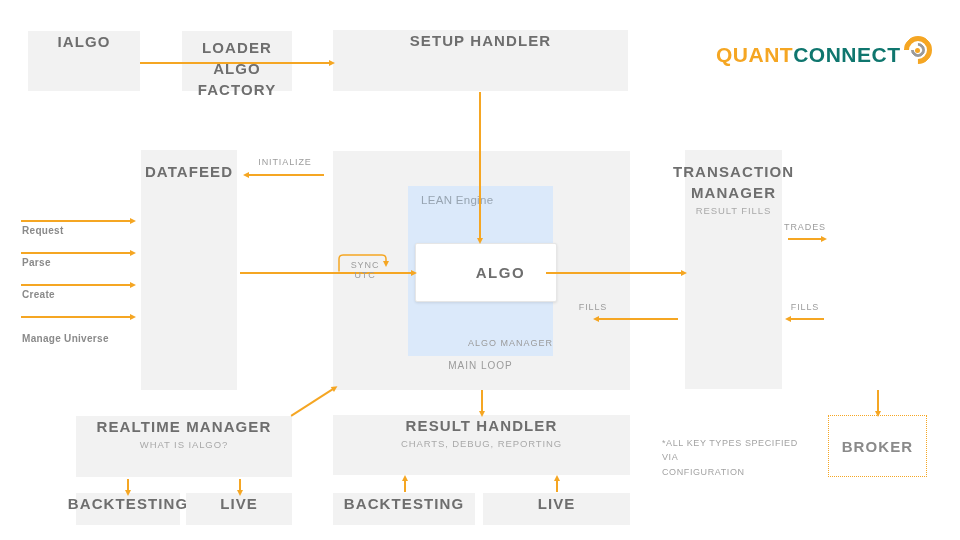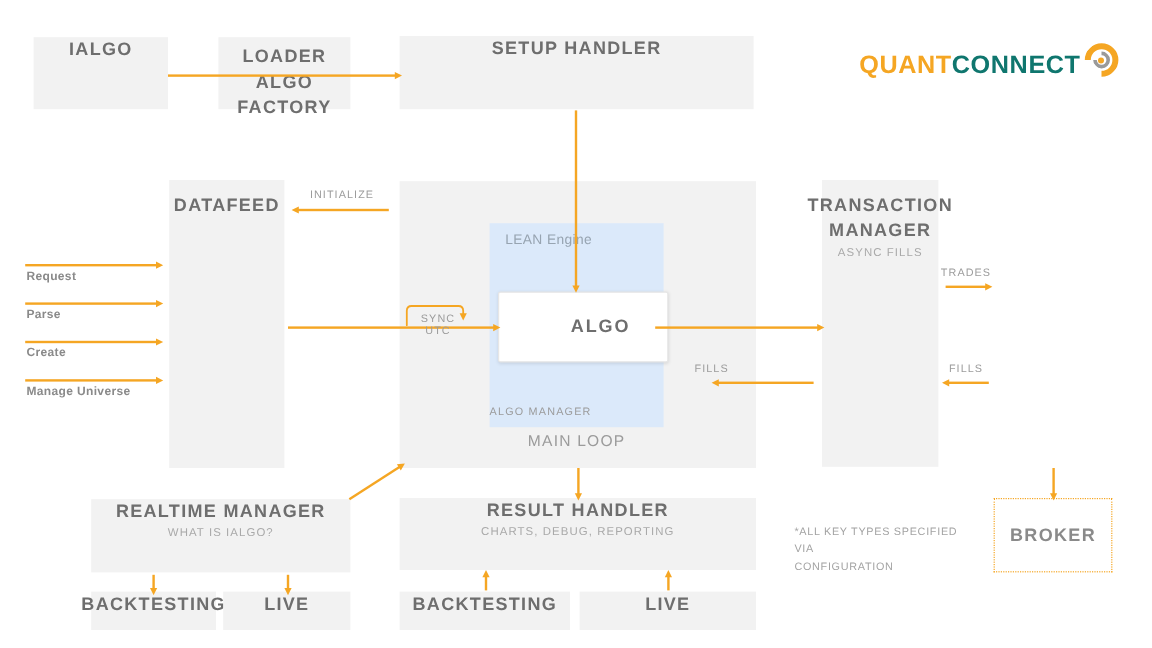--- a/index.html
+++ b/index.html
@@ -14,22 +14,22 @@
   body{background:#fff;font-family:"Liberation Sans",sans-serif;}
   .canvas{position:relative;width:960px;height:540px;background:#ffffff;overflow:hidden;}
 
   .box{position:absolute;background:var(--boxfill);display:flex;flex-direction:column;align-items:center;justify-content:flex-start;text-align:center;}
   .box.top-align{justify-content:flex-start;padding-top:11px;}
   .title{font-size:15px;font-weight:bold;color:var(--title);letter-spacing:1.1px;text-transform:uppercase;line-height:1.4;}
   .sub{font-size:9.5px;color:var(--muted);letter-spacing:0.9px;margin-top:2px;line-height:1.3;}
 
   .lean{position:absolute;background:var(--leanfill);}
   .lean-label{position:absolute;left:13px;top:8px;font-size:11.5px;color:#97A4B1;letter-spacing:0.3px;}
-  .algo-manager{position:absolute;left:0;right:0;bottom:8px;text-align:left;font-size:9px;color:#9B9B9B;letter-spacing:1px;}
-  .main-loop{position:absolute;text-align:center;font-size:13px;color:#9B9B9B;letter-spacing:1px;}
+  .algo-manager{position:absolute;left:0;right:0;bottom:8px;text-align:right;font-size:9px;color:#9B9B9B;letter-spacing:1px;}
+  .main-loop{position:absolute;text-align:center;font-size:10px;color:#9B9B9B;letter-spacing:1px;}
 
   .algo-box{position:absolute;background:#ffffff;border:1px solid #E6E6E6;border-radius:2px;
     box-shadow:0 1px 3px rgba(0,0,0,0.10);display:flex;align-items:center;justify-content:center;}
   .algo-box .title{letter-spacing:1.6px;}
 
   .broker{position:absolute;background:#fff;border:1.5px dotted var(--orange);display:flex;align-items:center;justify-content:center;}
   .broker .title{color:#8A8A8A;}
 
   .line-h{position:absolute;height:1.5px;background:var(--orange);}
   .line-v{position:absolute;width:1.5px;background:var(--orange);}
@@ -96,21 +96,21 @@
     <div class="algo-manager">ALGO MANAGER</div>
   </div>
   <div class="main-loop" style="left:408px;top:360px;width:145px;">MAIN LOOP</div>
 
   <div class="algo-box" style="left:415px;top:243px;width:142px;height:59px;padding-left:29px;">
     <div class="title">ALGO</div>
   </div>
 
   <div class="box top-align" style="left:685px;top:150px;width:97px;height:239px;padding-left:8px;padding-right:8px;">
     <div class="title">TRANSACTION MANAGER</div>
-    <div class="sub">ASYNC FILLS</div>
+    <div class="sub">RESULT FILLS</div>
   </div>
 
 
   <div class="broker" style="left:828px;top:415px;width:99px;height:62px;">
     <div class="title">BROKER</div>
   </div>
 
   <div class="box" style="left:76px;top:416px;width:216px;height:61px;">
     <div class="title">REALTIME MANAGER</div>
     <div class="sub">WHAT IS IALGO?</div>
@@ -160,21 +160,21 @@
       <i class="head-r"></i>
     </div>
   <div class="side-label" style="left:22px;top:257px;">Parse</div>
   <div class="line-h" style="left:21px;top:284px;width:110px;">
       <i class="head-r"></i>
     </div>
   <div class="side-label" style="left:22px;top:289px;">Create</div>
   <div class="line-h" style="left:21px;top:316px;width:110px;">
       <i class="head-r"></i>
     </div>
-  <div class="side-label" style="left:22px;top:321px;">Manage Universe</div>
+  <div class="side-label" style="left:22px;top:333px;">Manage Universe</div>
 
   <div class="line-h" style="left:240px;top:272px;width:172px;">
       <i class="head-r"></i>
     </div>
 
   <svg style="position:absolute;left:336px;top:252px;" width="56" height="22">
     <path d="M3,19 L3,7 Q3,3 7,3 L46,3 Q50,3 50,7 L50,10" fill="none" stroke="#F5A623" stroke-width="1.5" stroke-linecap="round"></path>
     <polygon points="47,9 53,9 50,15" fill="#F5A623"></polygon>
   </svg>
   <div class="edge-label" style="left:345px;top:260px;width:40px;">SYNC UTC</div>

